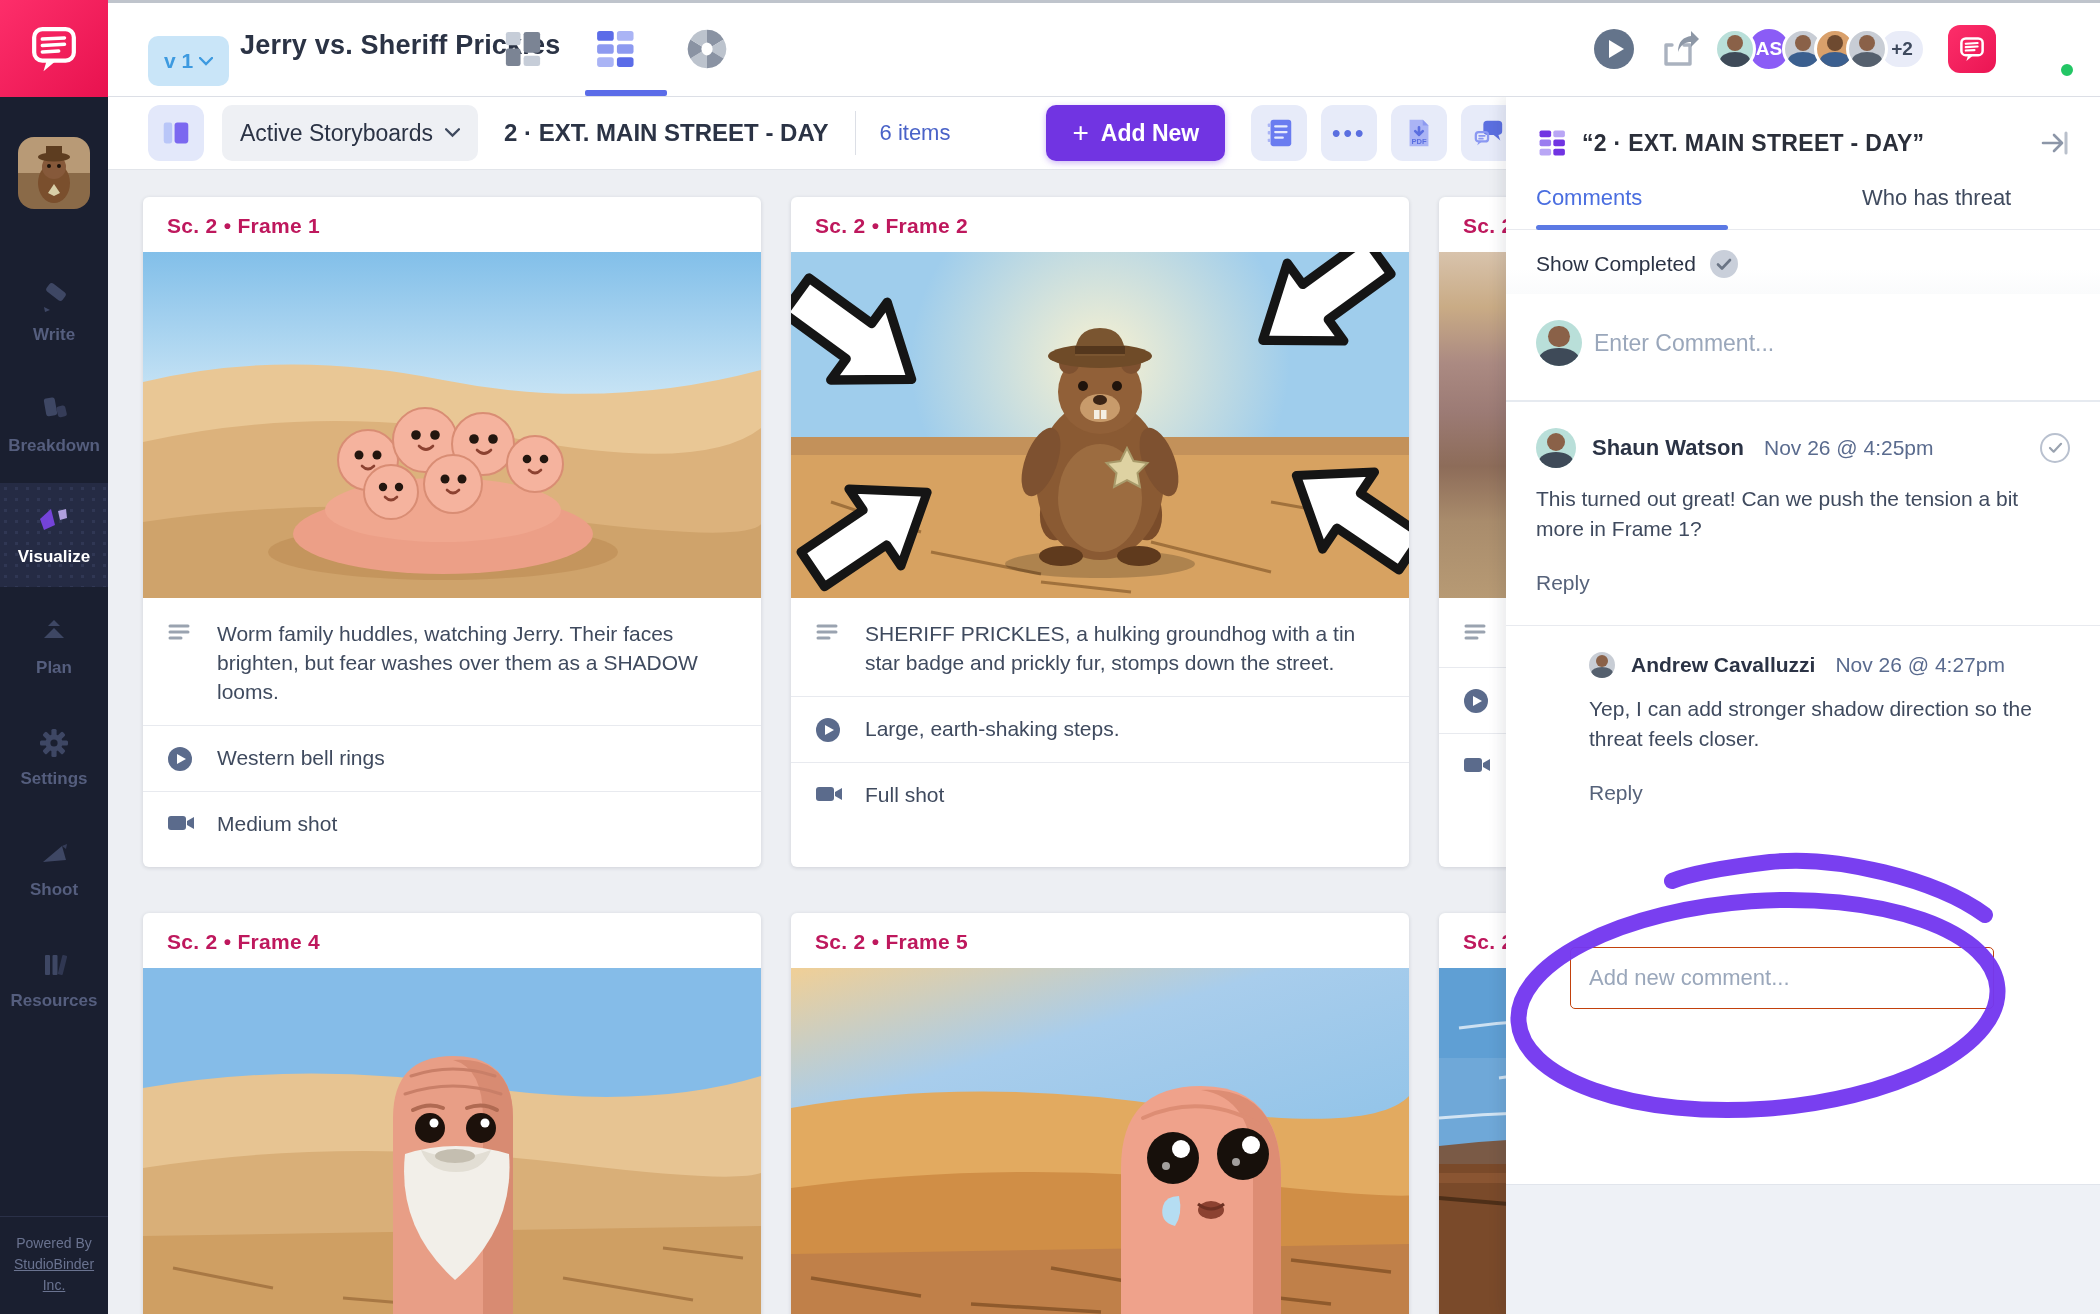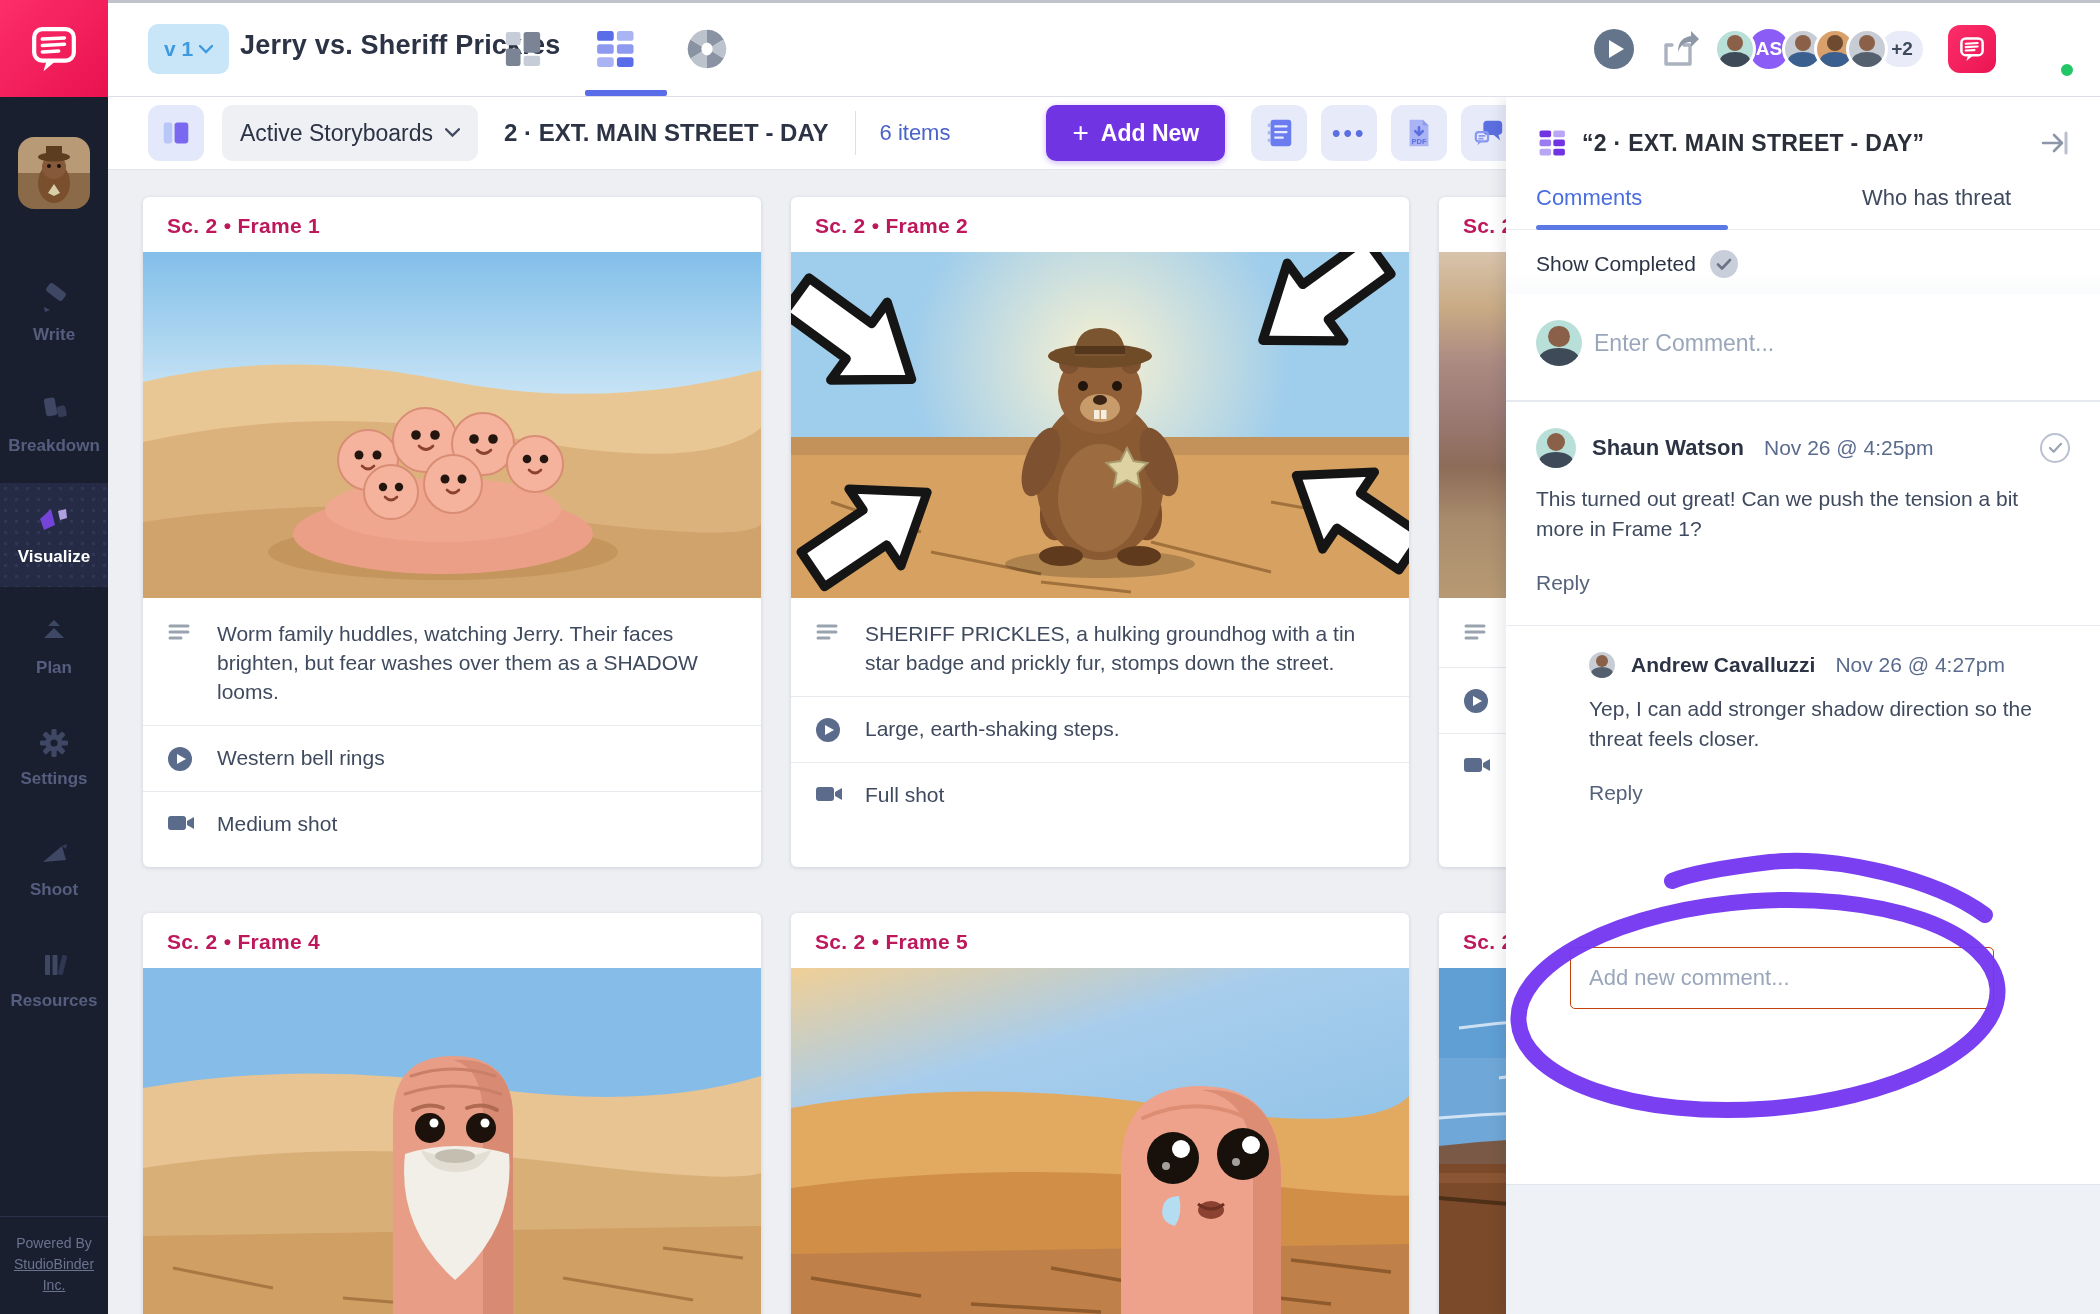--- a/index.html
+++ b/index.html
@@ -4,21 +4,21 @@
 <style>
   * { margin:0; padding:0; box-sizing:border-box; }
   html,body { width:2100px; height:1314px; overflow:hidden; }
   body { font-family:"Liberation Sans","DejaVu Sans",sans-serif; background:#edeff3; }
   .stage { position:relative; width:2100px; height:1314px; overflow:hidden; }
 
   
   .topbar { position:absolute; left:0; top:0; width:2100px; height:97px; background:#fff; border-bottom:1px solid #dcdfe6; z-index:30; }
   .topline { position:absolute; left:108px; top:0; right:0; height:3px; background:#bfc4cc; }
   .logo { position:absolute; left:0; top:0; width:108px; height:97px; background:linear-gradient(135deg,#fd2e6a,#e8124f); display:flex; align-items:center; justify-content:center; }
-  .version-pill { position:absolute; left:148px; top:24px; height:50px; padding:15px 16px; background:#c9e5f8; border-radius:10px; display:flex; align-items:center; gap:6px; color:#3d9ae0; font-weight:bold; font-size:21px; cursor:pointer; }
+  .version-pill { position:absolute; left:148px; top:36px; height:50px; padding:15px 16px; background:#c9e5f8; border-radius:10px; display:flex; align-items:center; gap:6px; color:#3d9ae0; font-weight:bold; font-size:21px; cursor:pointer; }
   .project-title { position:absolute; left:240px; top:30px; font-size:27px; font-weight:700; color:#2b3345; letter-spacing:.2px; }
   .view-switch { position:absolute; left:500px; top:0; height:97px; display:flex; align-items:center; gap:46px; }
   .view-btn { width:46px; height:46px; display:flex; align-items:center; justify-content:center; background:none; border:none; cursor:pointer; position:relative; }
   .view-underline { position:absolute; left:585px; bottom:0; width:82px; height:6px; background:#5b6ce8; border-radius:2px; }
   .topbar-right { position:absolute; right:26px; top:0; height:97px; display:flex; align-items:center; gap:22px; }
   .iconbtn { background:none; border:none; cursor:pointer; display:flex; align-items:center; justify-content:center; }
   .avatars { display:flex; align-items:center; }
   .avatars > * { margin-left:-10px; border:3px solid #fff; }
   .av { width:42px; height:42px; border-radius:50%; position:relative; overflow:hidden; background:#b9dfd9; flex:0 0 auto; }
   .av::before { content:""; position:absolute; width:46%; height:46%; left:27%; top:12%; border-radius:50%; background:#8a6148; }

